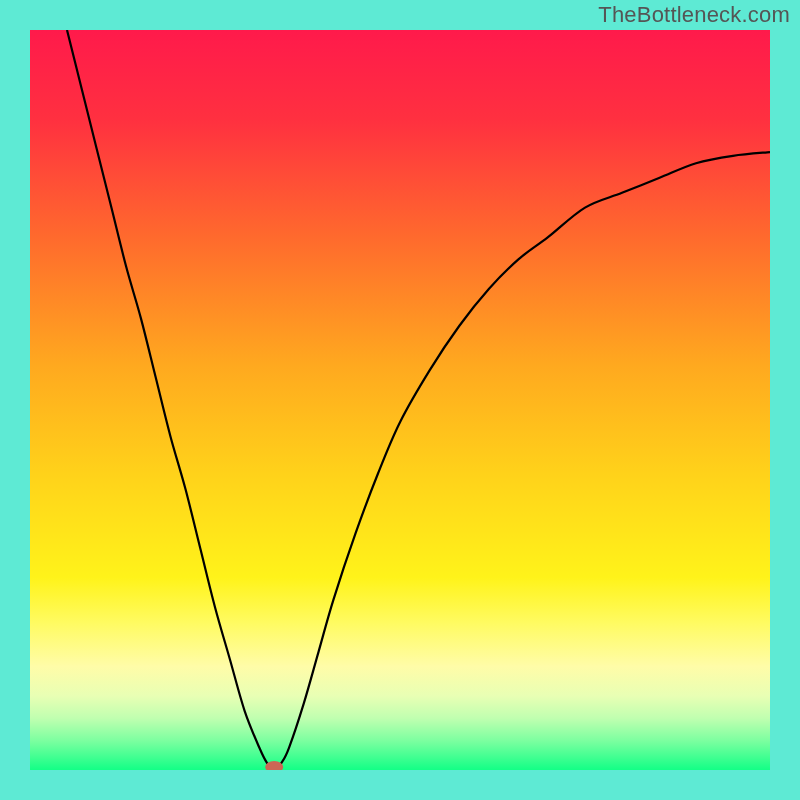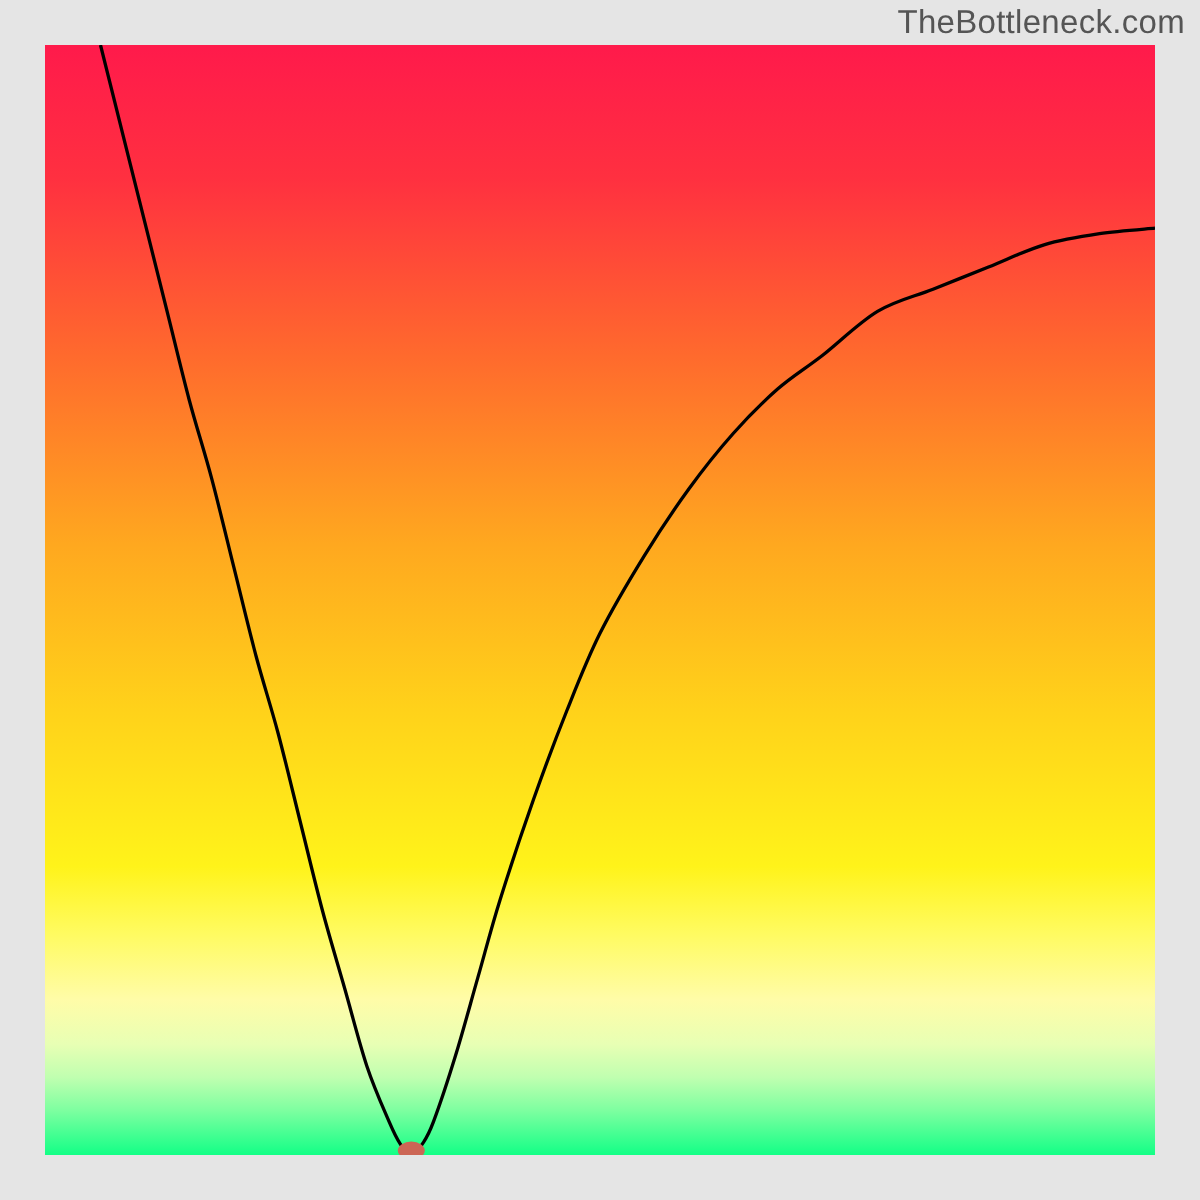--- a/index.html
+++ b/index.html
@@ -10,21 +10,21 @@
     background: #000;
     font-family: Arial, Helvetica, sans-serif;
     overflow: hidden;
   }
   .frame {
     position: absolute;
     top: 0;
     left: 0;
     width: 800px;
     height: 800px;
-    background: #e5e5e5;
+    background: #5eead4;
   }
   .watermark {
     position: absolute;
     top: 2px;
     right: 10px;
     color: #555;
     font-size: 22px;
     font-weight: 500;
     letter-spacing: 0.2px;
     font-family: Arial, Helvetica, sans-serif;

